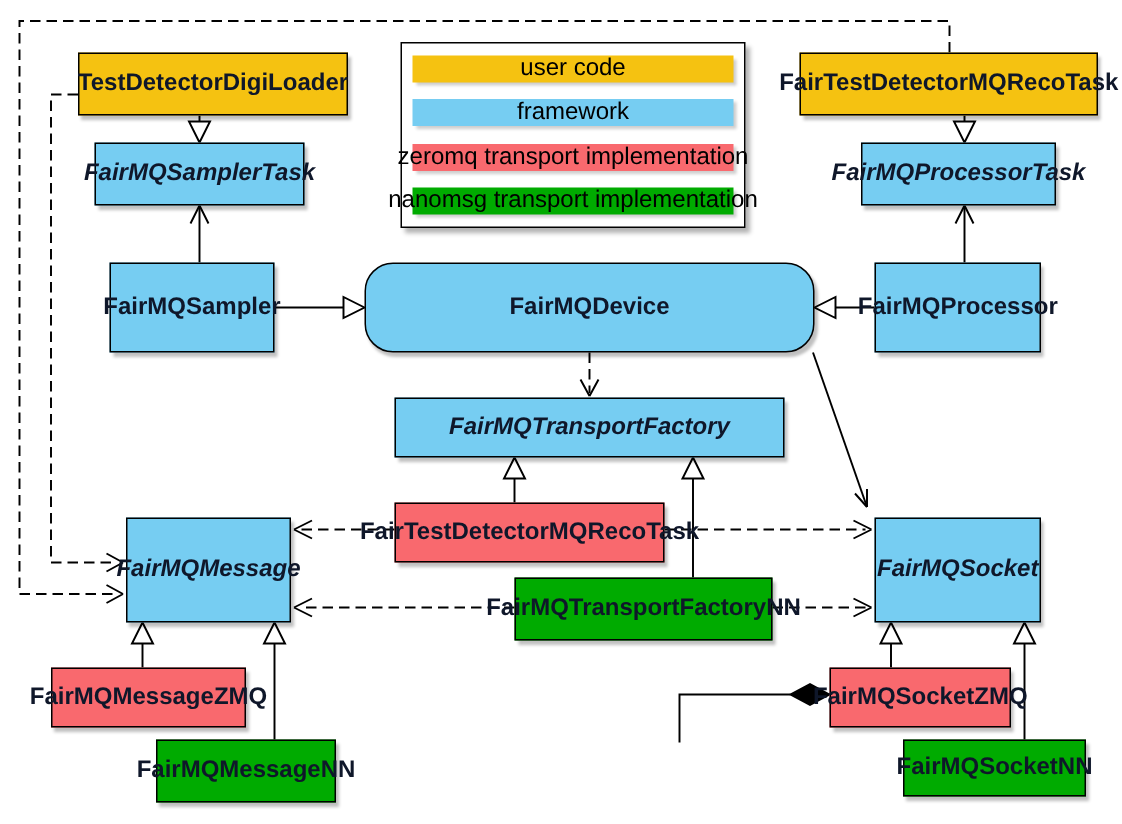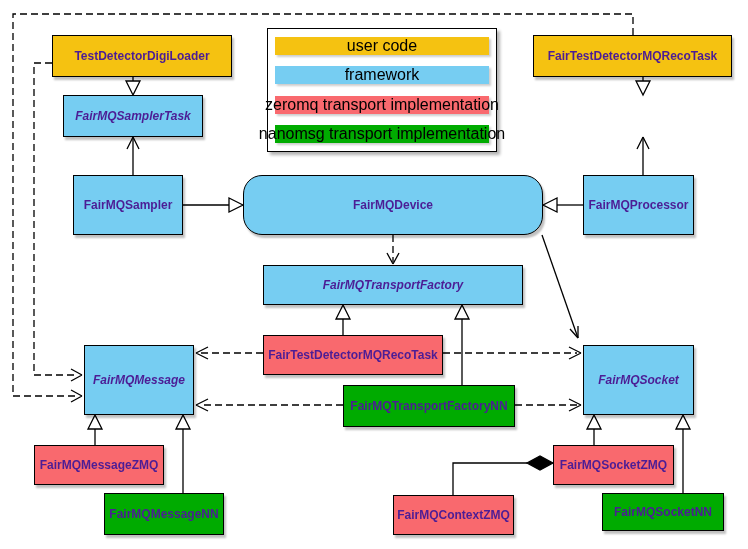--- a/index.html
+++ b/index.html
@@ -4,21 +4,21 @@
 <style>
   html,body{margin:0;padding:0;background:#fff;}
   #canvas{
     position:relative;width:748px;height:549px;background:#fff;
     font-family:"Liberation Sans","DejaVu Sans",sans-serif;overflow:hidden;
   }
   #edges{position:absolute;left:0;top:0;width:748px;height:549px;}
   .node{
     position:absolute;box-sizing:border-box;border:1px solid #000;
     display:flex;align-items:center;justify-content:center;
-    font-size:12px;font-weight:bold;color:#4c1d95;text-align:center;
+    font-size:16px;font-weight:bold;color:#0f172a;text-align:center;
     box-shadow:2px 3px 2px rgba(0,0,0,0.25);white-space:nowrap;
   }
   .node.abstract{font-style:italic;}
   .cat-user_code{background:var(--user_code,#F5C211);}
   .cat-framework{background:var(--framework,#76CDF2);}
   .cat-zeromq{background:var(--zeromq,#F9696E);}
   .cat-nanomsg{background:var(--nanomsg,#00AB00);}
   .legend{
     position:absolute;left:267px;top:28px;width:230px;height:124px;
     box-sizing:border-box;border:1px solid #000;background:#fff;
@@ -166,20 +166,23 @@
 
   <div class="node cat-user_code" style="left:52px;top:35px;width:180px;height:42px;">
     <span>TestDetectorDigiLoader</span>
   </div>
   <div class="node cat-user_code" style="left:533px;top:35px;width:199px;height:42px;">
     <span>FairTestDetectorMQRecoTask</span>
   </div>
   <div class="node cat-framework abstract" style="left:63px;top:95px;width:140px;height:42px;">
     <span>FairMQSamplerTask</span>
   </div>
+  <div class="node cat-framework abstract" style="left:574px;top:95px;width:130px;height:42px;">
+    <span>FairMQProcessorTask</span>
+  </div>
   <div class="node cat-framework" style="left:73px;top:175px;width:110px;height:60px;">
     <span>FairMQSampler</span>
   </div>
   <div class="node cat-framework" style="left:243px;top:175px;width:300px;height:60px;border-radius:19px;">
     <span>FairMQDevice</span>
   </div>
   <div class="node cat-framework" style="left:583px;top:175px;width:111px;height:60px;">
     <span>FairMQProcessor</span>
   </div>
   <div class="node cat-framework abstract" style="left:263px;top:265px;width:260px;height:40px;">
@@ -202,17 +205,14 @@
   </div>
   <div class="node cat-nanomsg" style="left:104px;top:493px;width:120px;height:42px;">
     <span>FairMQMessageNN</span>
   </div>
   <div class="node cat-zeromq" style="left:553px;top:445px;width:121px;height:40px;">
     <span>FairMQSocketZMQ</span>
   </div>
   <div class="node cat-nanomsg" style="left:602px;top:493px;width:122px;height:38px;">
     <span>FairMQSocketNN</span>
   </div>
-  <div class="node cat-zeromq" style="left:393px;top:495px;width:121px;height:40px;">
-    <span>FairMQContextZMQ</span>
-  </div>
 
 </div>
 
 </body></html>

